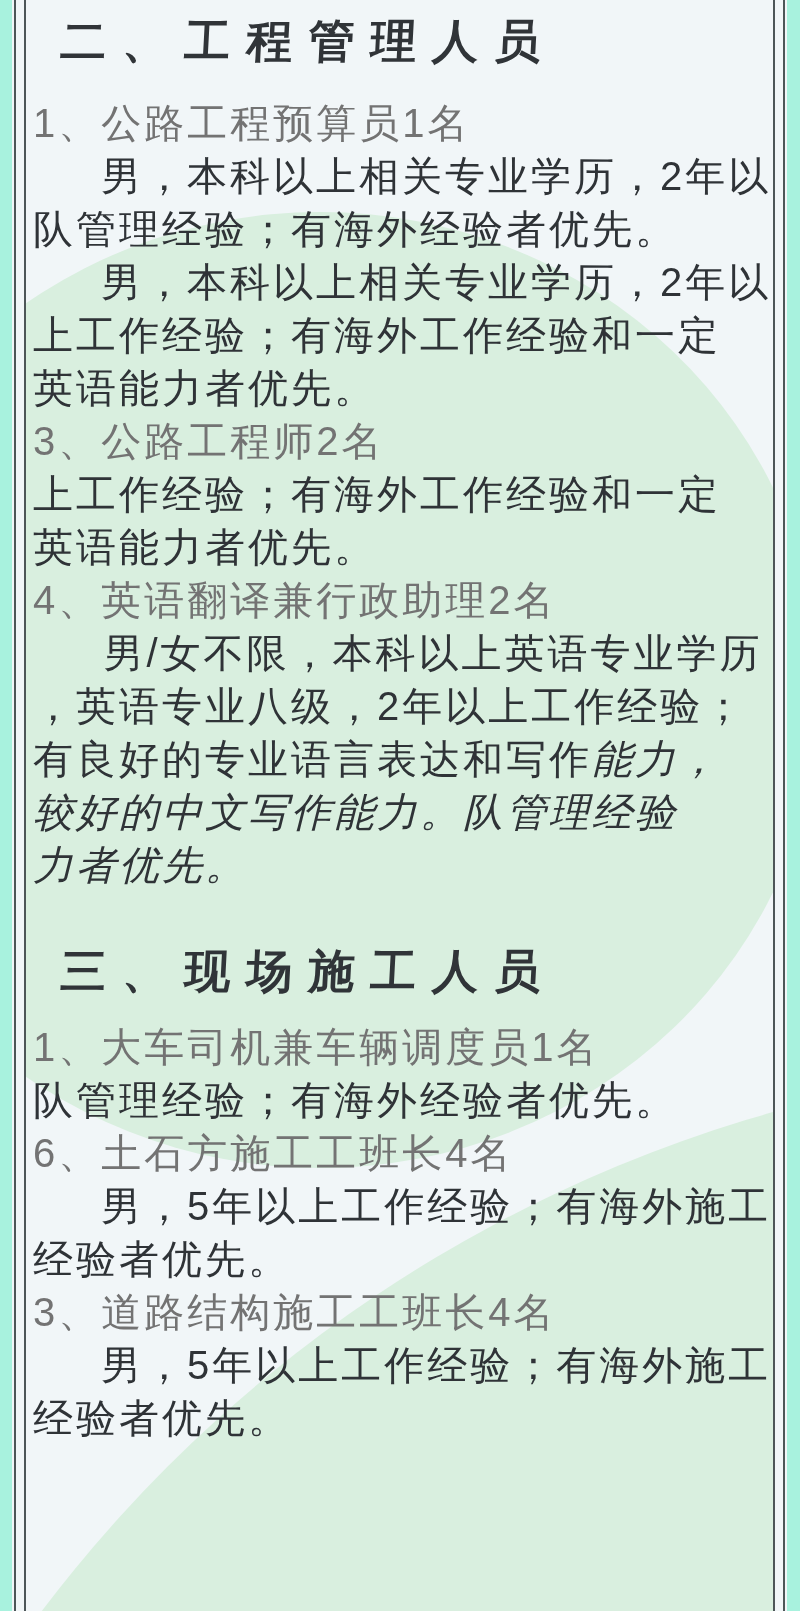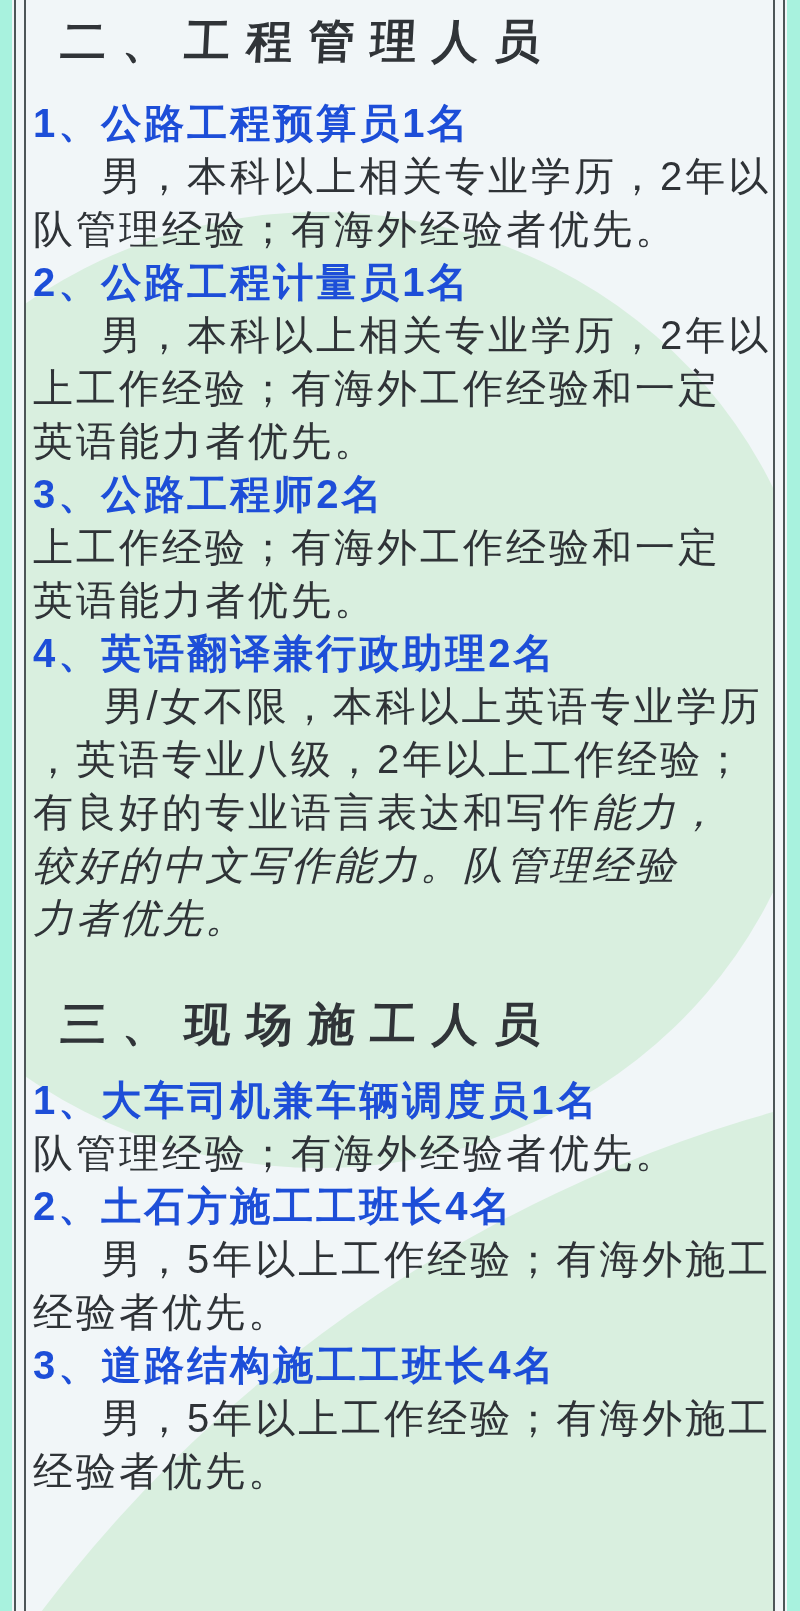--- a/index.html
+++ b/index.html
@@ -33,21 +33,21 @@
     font-size:46px;font-weight:900;line-height:58px;
     letter-spacing:16px;color:#303438;
     padding-left:26px;transform:skewX(-3deg);transform-origin:left bottom;
     margin:0 0 27px 0;white-space:nowrap;
   }
   .sec-heading.second{margin-top:50px;margin-bottom:21px;}
   .line{
     font-size:40px;line-height:53px;height:53px;
     letter-spacing:3px;white-space:nowrap;color:#2f3337;
   }
-  .line.title{font-weight:bold;color:#1d4ed8;}
+  .line.title{font-weight:normal;color:#737373;}
   .line.indent{padding-left:68px;text-align:center;}
   .it{font-style:italic;}
 </style>
 </head>
 <body>
 
 <div class="edge left"></div>
 <div class="edge right"></div>
 <div class="rule l1"></div>
 <div class="rule l2"></div>
@@ -59,42 +59,41 @@
   <div class="blob bottom"></div>
 
   <div class="text-layer">
 
     <div class="sec-heading">二、工程管理人员</div>
 
     <div class="line title">1、公路工程预算员1名</div>
     <div class="line indent">男，本科以上相关专业学历，2年以</div>
     <div class="line">队管理经验；有海外经验者优先。</div>
 
-    <div class="line title">2、公路工程计量员1名</div>
     <div class="line indent">男，本科以上相关专业学历，2年以</div>
     <div class="line">上工作经验；有海外工作经验和一定</div>
     <div class="line">英语能力者优先。</div>
 
     <div class="line title">3、公路工程师2名</div>
     <div class="line">上工作经验；有海外工作经验和一定</div>
     <div class="line">英语能力者优先。</div>
 
     <div class="line title">4、英语翻译兼行政助理2名</div>
     <div class="line indent">男/女不限，本科以上英语专业学历</div>
     <div class="line">，英语专业八级，2年以上工作经验；</div>
     <div class="line"><span>有良好的专业语言表达和写作</span><span class="it">能力，</span></div>
     <div class="line it">较好的中文写作能力。队管理经验</div>
     <div class="line it">力者优先。</div>
 
     <div class="sec-heading second">三、现场施工人员</div>
 
     <div class="line title">1、大车司机兼车辆调度员1名</div>
     <div class="line">队管理经验；有海外经验者优先。</div>
 
-    <div class="line title">2、土石方施工工班长4名</div>
+    <div class="line title">6、土石方施工工班长4名</div>
     <div class="line indent">男，5年以上工作经验；有海外施工</div>
     <div class="line">经验者优先。</div>
 
     <div class="line title">3、道路结构施工工班长4名</div>
     <div class="line indent">男，5年以上工作经验；有海外施工</div>
     <div class="line">经验者优先。</div>
 
   </div>
 </div>
 

